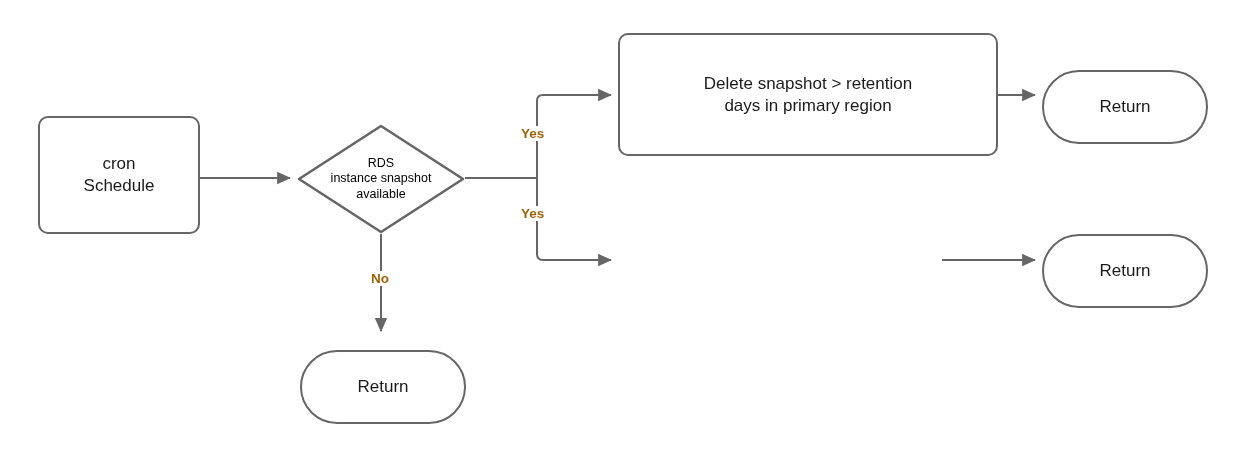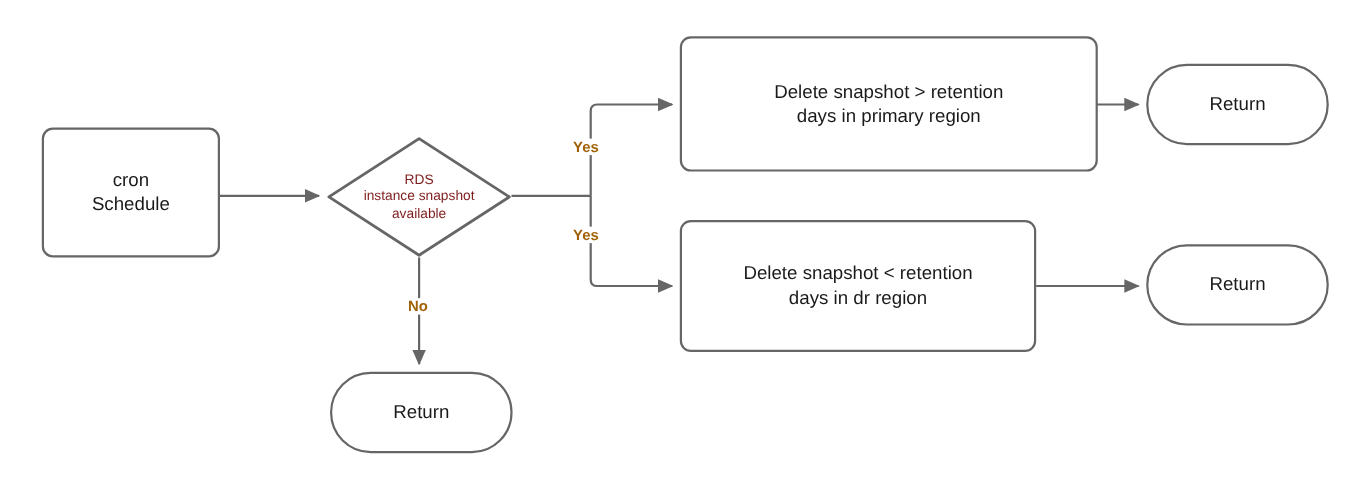--- a/index.html
+++ b/index.html
@@ -35,20 +35,21 @@
     color: #1a1a1a;
     background: #ffffff;
     border: 2px solid #666666;
     z-index: 2;
   }
   .node.rounded {
     border-radius: 10px;
   }
   .node.pill {
     border-radius: 999px;
+    margin-top: 12px;
   }
   .node-label {
     line-height: 1.28;
     white-space: pre-line;
     padding: 0 8px;
   }
   .fs-17 { font-size: 17px; }
   .fs-12 { font-size: 12.5px; }
 
   
@@ -65,21 +66,21 @@
     transform: translate(-50%, -50%);
   }
   .diamond-label {
     position: absolute;
     left: 50%;
     top: 50%;
     transform: translate(-50%, -50%);
     width: 150px;
     text-align: center;
     line-height: 1.22;
-    color: #7f1d1d;
+    color: #000000;
     white-space: pre-line;
     z-index: 3;
   }
   .edge-label {
     position: absolute;
     font-size: 13.5px;
     font-weight: bold;
     color: #a16207;
     background: #ffffff;
     padding: 0 3px;
@@ -126,24 +127,20 @@
     <span class="diamond-label fs-12">RDS
 instance snapshot
 available</span>
   </div>
 
   <div class="node rounded" style="left:618px; top:33px; width:380px; height:123px;">
     <span class="node-label fs-17">Delete snapshot &gt; retention
 days in primary region</span>
   </div>
 
-  <div class="node rounded" style="left:618px; top:200px; width:324px; height:120px;">
-    <span class="node-label fs-17">Delete snapshot &lt; retention
-days in dr region</span>
-  </div>
 
   <div class="node pill" style="left:1042px; top:58px; width:166px; height:74px;">
     <span class="node-label fs-17">Return</span>
   </div>
 
   <div class="node pill" style="left:1042px; top:222px; width:166px; height:74px;">
     <span class="node-label fs-17">Return</span>
   </div>
 
   <div class="node pill" style="left:300px; top:338px; width:166px; height:74px;">

